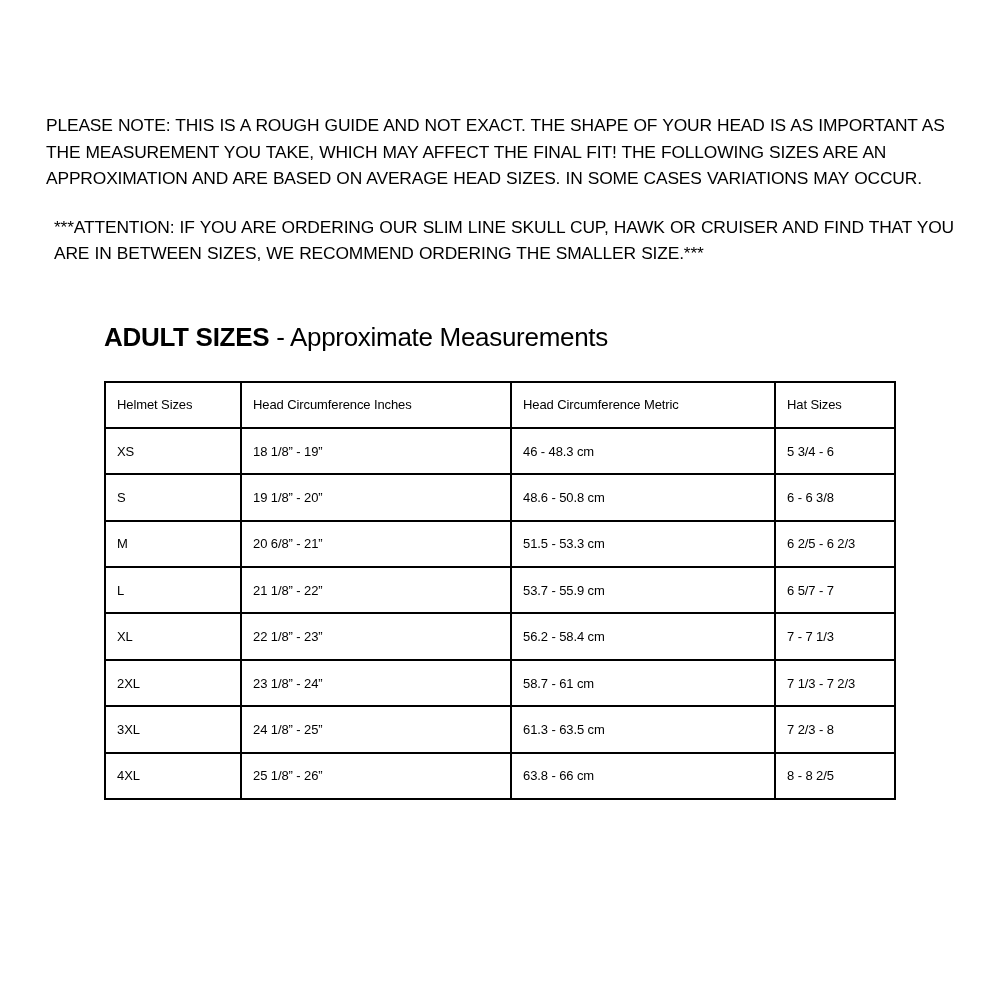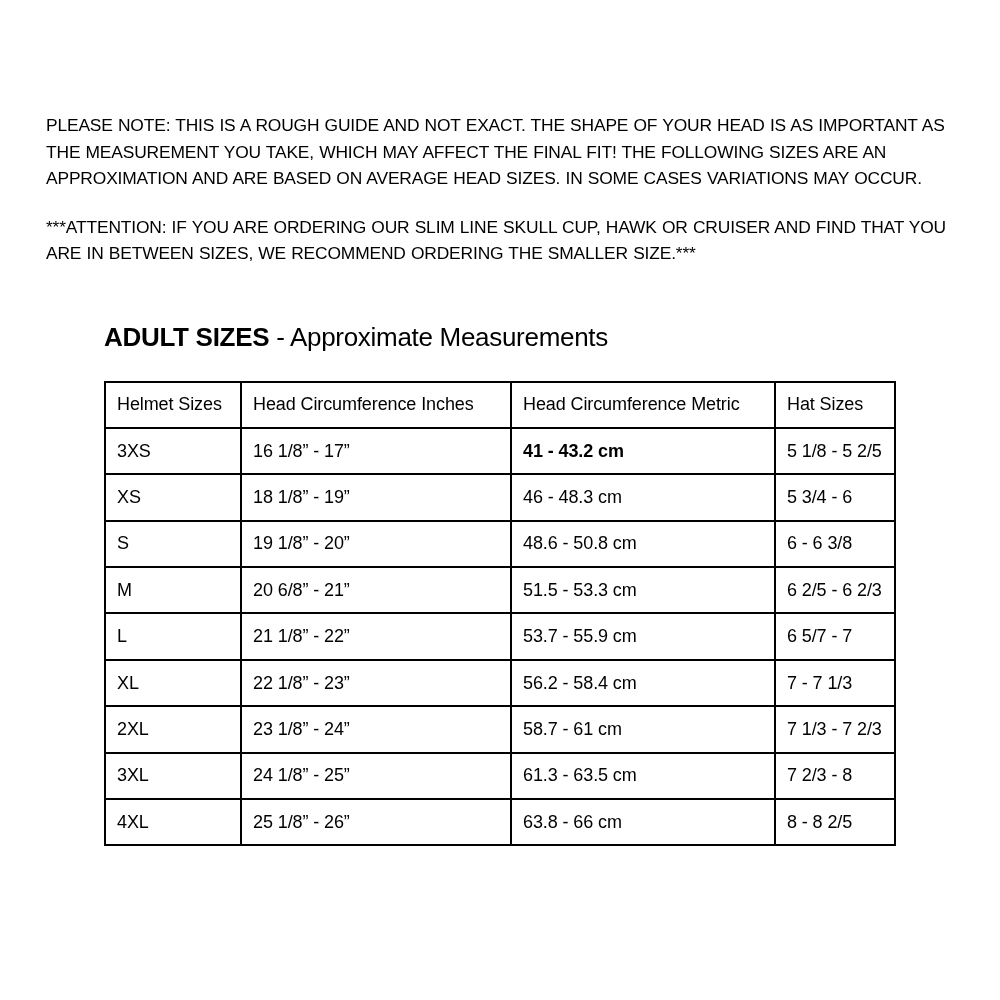--- a/index.html
+++ b/index.html
@@ -26,20 +26,21 @@
   }
   .note-para {
     font-size: 17.4px;
     line-height: 26.5px;
     letter-spacing: -0.15px;
     margin: 0 0 22px 0;
     word-spacing: 0.5px;
   }
   .note-para:last-child {
     margin-bottom: 0;
+    margin-left: 8px;
   }
   .table-title {
     margin: 50px 0 0 58px;
     font-size: 26px;
     line-height: 40px;
     letter-spacing: -0.3px;
   }
   .table-title .strong {
     font-weight: bold;
   }
@@ -52,21 +53,21 @@
     width: 790px;
     table-layout: fixed;
   }
   table.size-table th,
   table.size-table td {
     border: 2px solid #000000;
     text-align: left;
     vertical-align: middle;
     padding: 0 0 0 11px;
     height: 44.4px;
-    font-size: 18px;
+    font-size: 13px;
     letter-spacing: -0.1px;
   }
   table.size-table th {
     font-weight: normal;
   }
   col.c1 { width: 136px; }
   col.c2 { width: 270px; }
   col.c3 { width: 264px; }
   col.c4 { width: 120px; }
   td.bold-metric {
@@ -98,26 +99,20 @@
       </colgroup>
       <thead>
         <tr>
           <th>Helmet Sizes</th>
           <th>Head Circumference Inches</th>
           <th>Head Circumference Metric</th>
           <th>Hat Sizes</th>
         </tr>
       </thead>
       <tbody id="table-body">
-          <tr>
-            <td>3XS</td>
-            <td>16 1/8” - 17”</td>
-            <td class="bold-metric">41 - 43.2 cm</td>
-            <td>5 1/8 - 5 2/5</td>
-          </tr>
           <tr>
             <td>XS</td>
             <td>18 1/8” - 19”</td>
             <td>46 - 48.3 cm</td>
             <td>5 3/4 - 6</td>
           </tr>
           <tr>
             <td>S</td>
             <td>19 1/8” - 20”</td>
             <td>48.6 - 50.8 cm</td>

